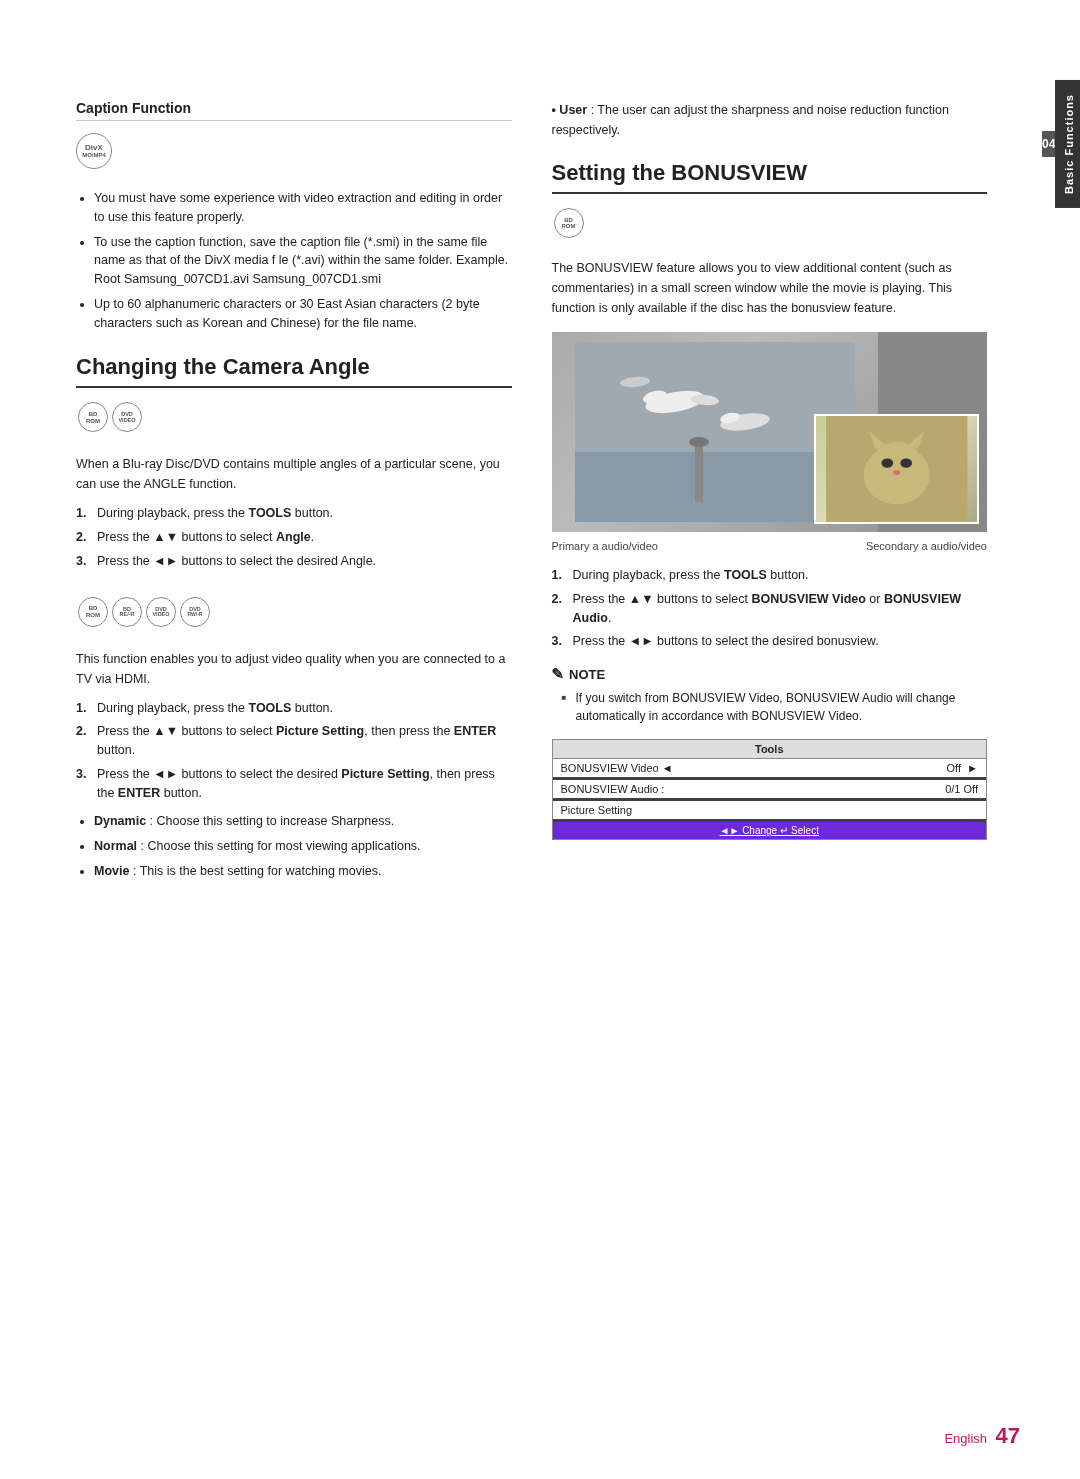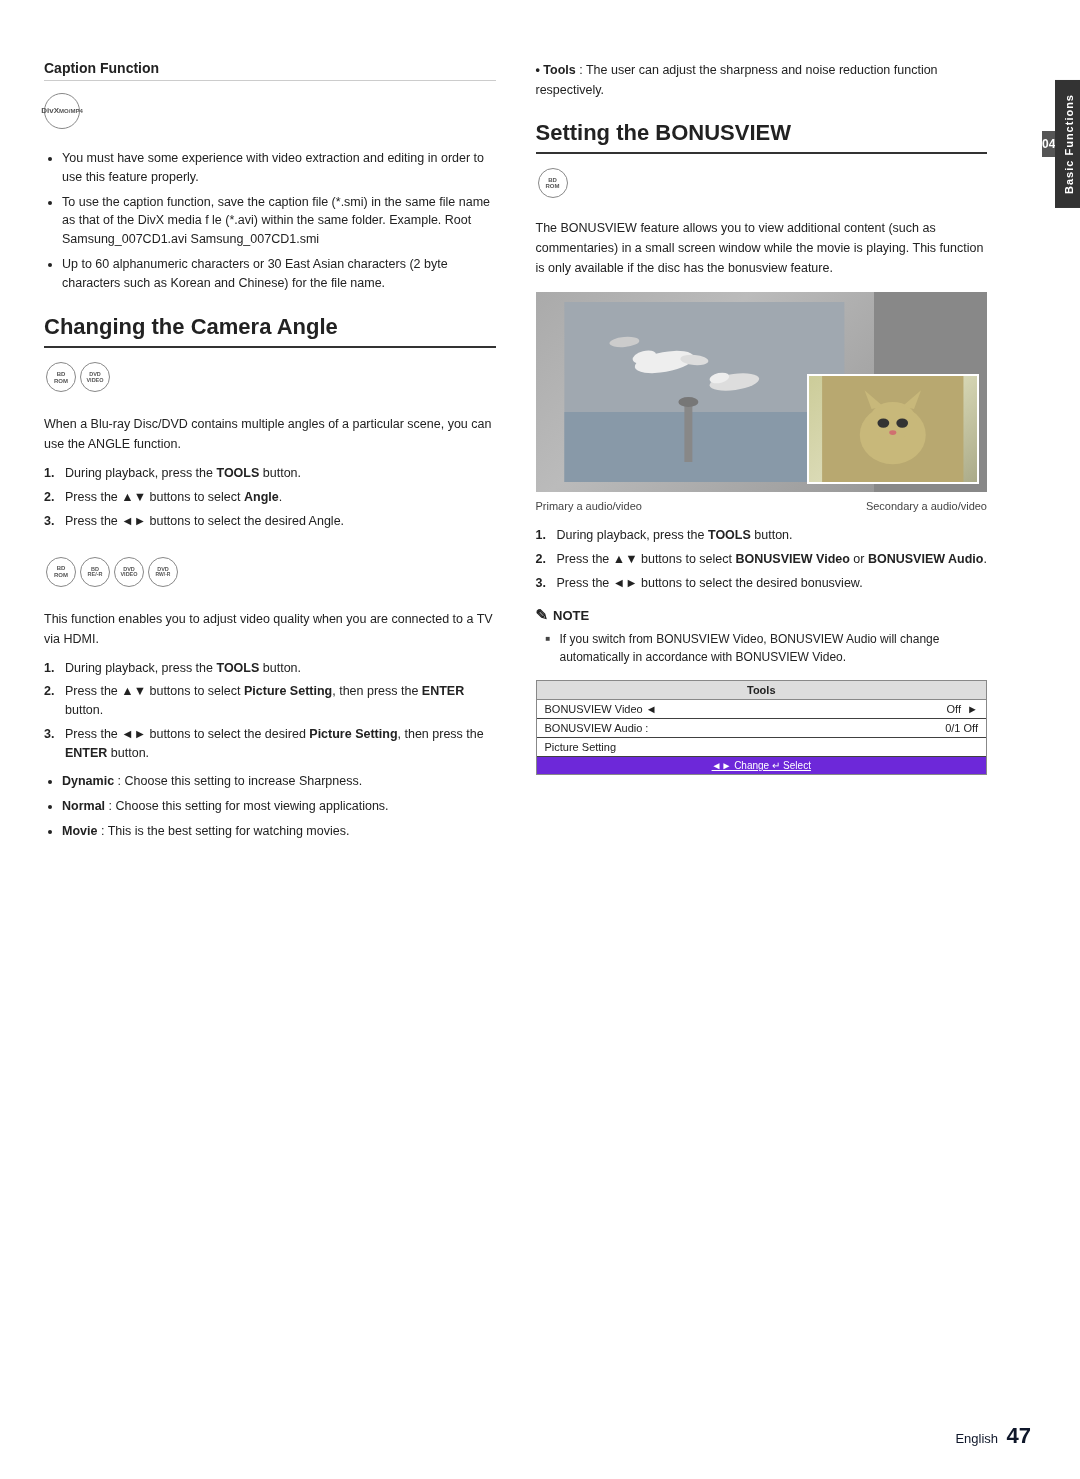--- a/index.html
+++ b/index.html
@@ -49,23 +49,24 @@
       font-size: 12px;
       font-weight: bold;
       width: 34px;
       text-align: center;
       padding: 6px 0;
     }
 
     
     .content-area {
       width: 1042px;
-      padding: 60px 55px 60px 44px;
+      padding: 60px 55px 60px 76px;
       display: flex;
       gap: 40px;
+      margin-top: 40px;
     }
 
     .left-column {
       flex: 1;
       max-width: 460px;
     }
 
     .right-column {
       flex: 1;
       max-width: 460px;
@@ -229,21 +230,21 @@
       text-align: center;
       padding: 3px 0;
       font-weight: bold;
       border-bottom: 1px solid #888;
     }
 
     .tools-table .tools-row {
       display: flex;
       justify-content: space-between;
       padding: 3px 8px;
-      border-bottom: 1px solid #404040;
+      border-bottom: 3px solid #404040;
     }
 
     .tools-table .tools-row:last-child {
       border-bottom: none;
     }
 
     .tools-table .tools-row .row-left {
       color: #222;
     }
 
@@ -260,43 +261,44 @@
       text-align: center;
       padding: 3px 0;
       font-size: 10px;
       text-decoration: underline;
     }
 
     
     .page-footer {
       position: absolute;
       bottom: 30px;
-      right: 49px;
+      right: 60px;
       font-size: 16px;
-      color: #0f172a;
+      color: #be185d;
     }
 
     .page-footer .footer-label {
       font-size: 13px;
       margin-right: 4px;
     }
 
     .page-footer .footer-num {
       font-size: 22px;
       font-weight: bold;
     }
 
     
     .section-gap { margin-bottom: 22px; }
 
     
     .divx-icon {
       border: 1.5px solid #888;
       border-radius: 50%;
       display: inline-flex;
+      flex-direction: column;
       align-items: center;
       justify-content: center;
       width: 36px;
       height: 36px;
       font-size: 7px;
       font-weight: bold;
       color: #555;
       margin: 4px 0 10px 0;
       text-align: right;
     }
@@ -414,21 +416,21 @@
           <li><span class="bold">Normal</span> : Choose this setting for most viewing applications.</li>
           <li><span class="bold">Movie</span> : This is the best setting for watching movies.</li>
         </ul>
       </div>
 
     </div>
 
     <div class="right-column">
 
       <div style="margin-bottom: 20px;">
-        <p class="body-text"><span class="bold">• Tools</span> : The user can adjust the sharpness and noise reduction function respectively.</p>
+        <p class="body-text"><span class="bold">• User</span> : The user can adjust the sharpness and noise reduction function respectively.</p>
       </div>
 
       <div class="section-gap">
         <div class="section-title-large">Setting the BONUSVIEW</div>
 
         <div style="margin: 6px 0 10px 0;">
           <div class="bd-rom-icon">
             <span style="font-size:6px; font-weight:bold; line-height:1.1;">BD</span>
             <span style="font-size:6px; line-height:1;">ROM</span>
           </div>

